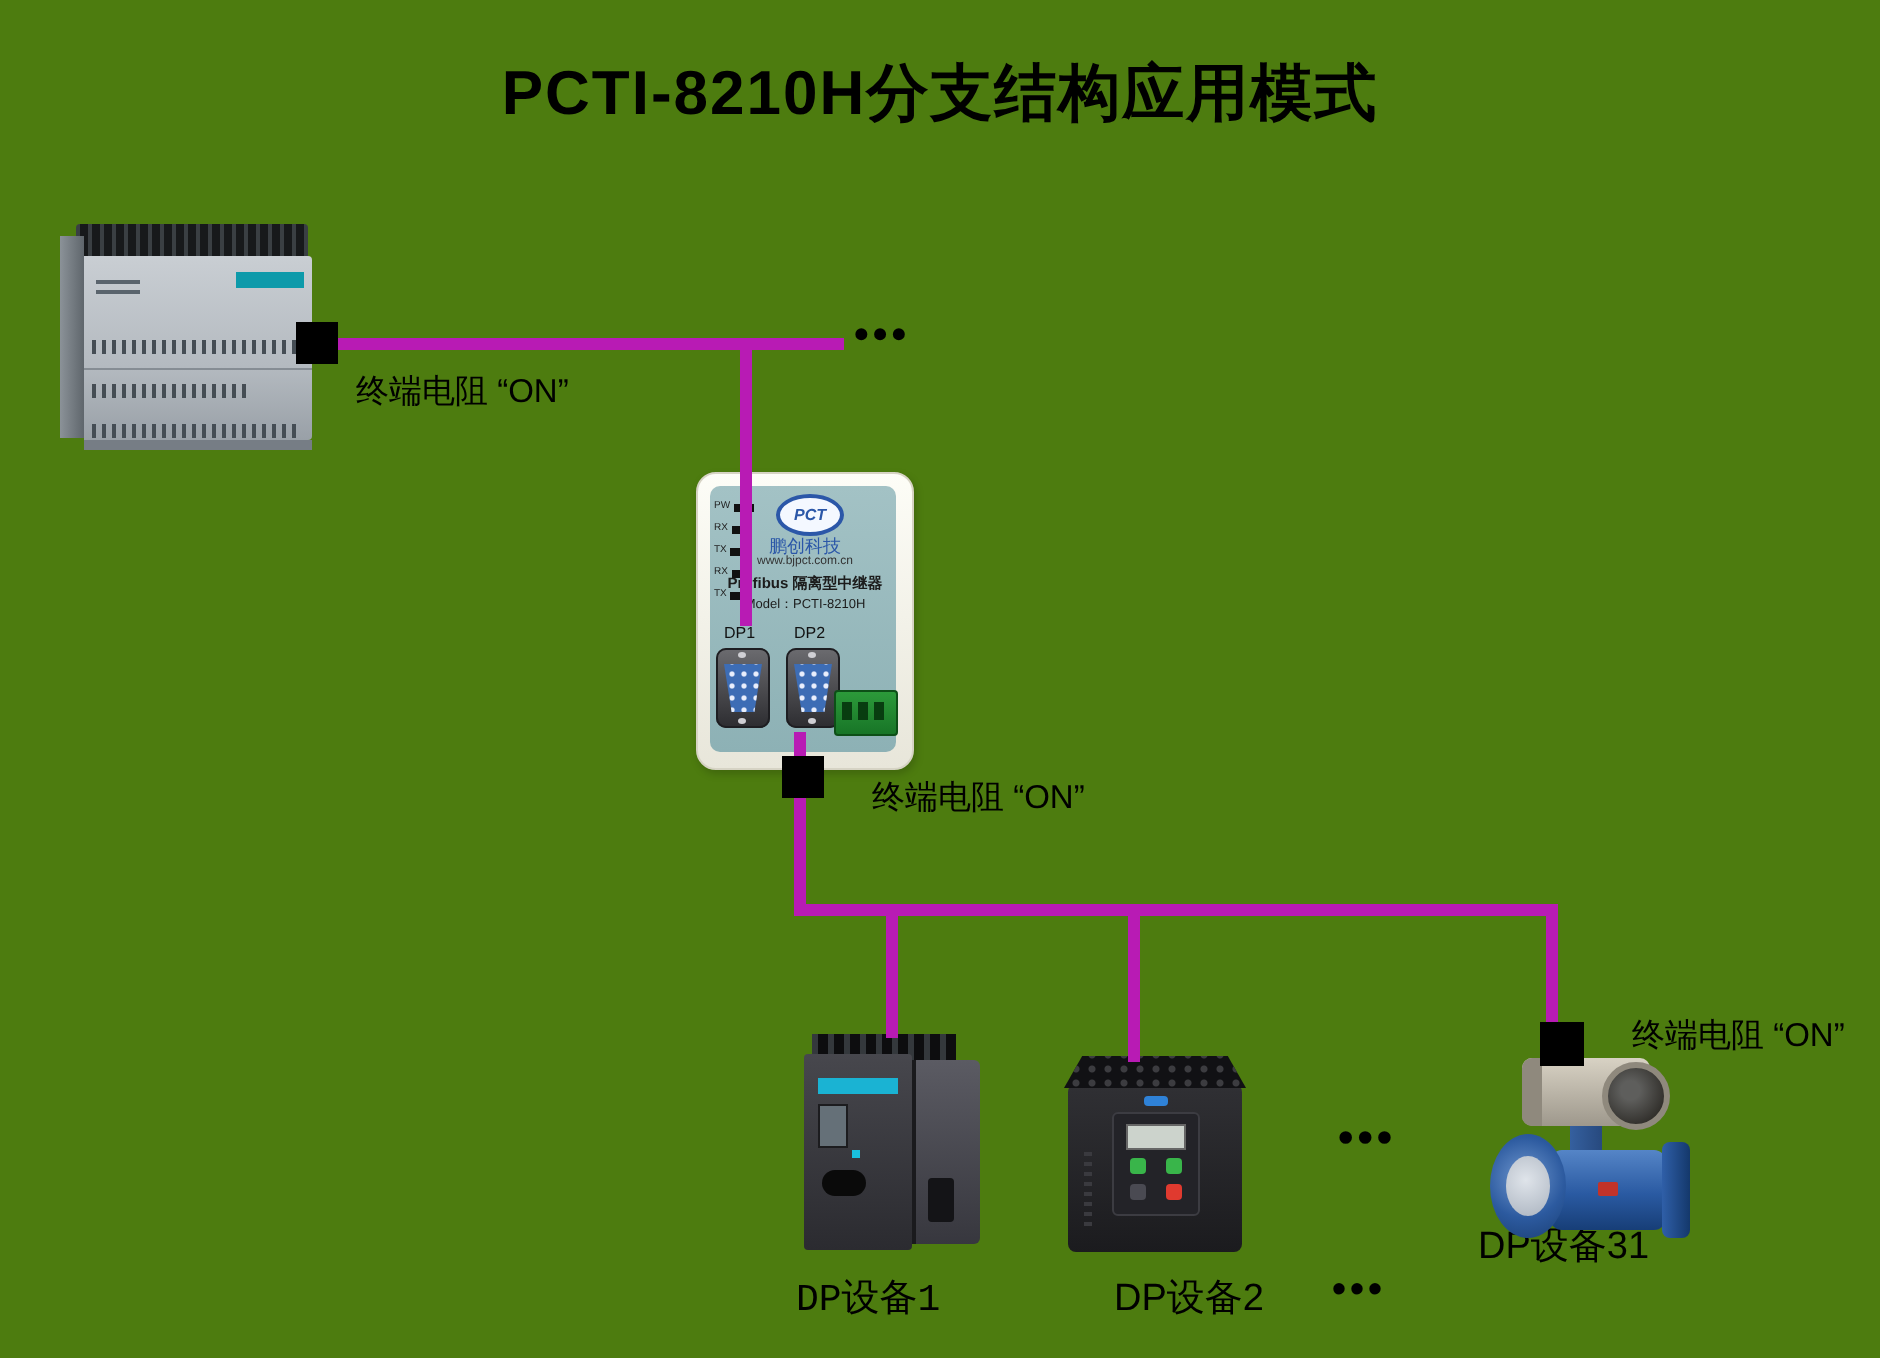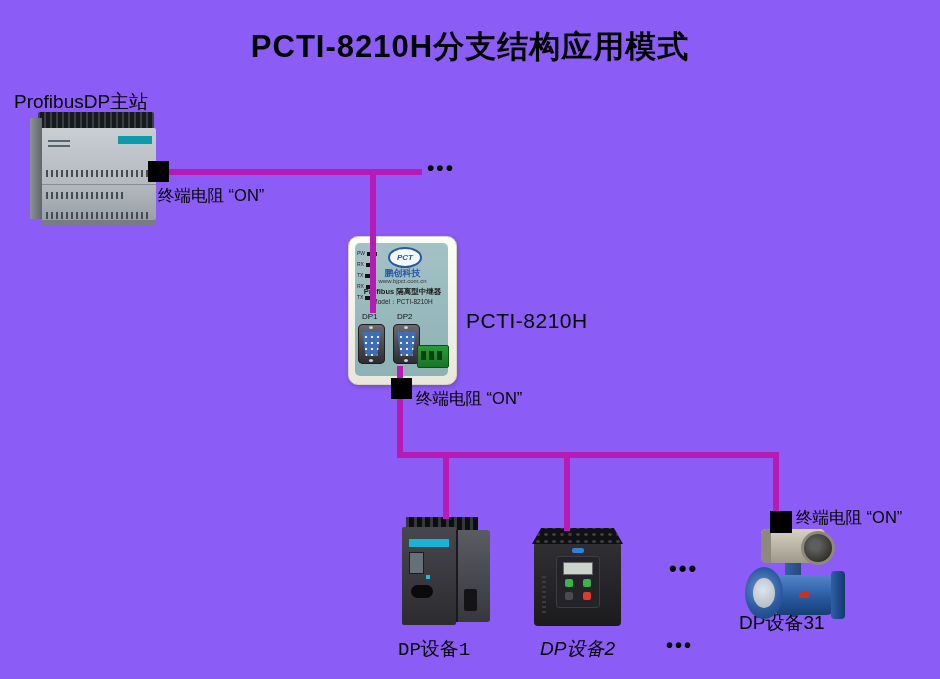--- a/index.html
+++ b/index.html
@@ -1,23 +1,23 @@
 <!DOCTYPE html>
 <html><head>
 <meta charset="utf-8">
 <style>
   html,body{margin:0;padding:0;background:#fff;}
-  .canvas{position:relative;width:940px;height:679px;background:#8b5cf6;overflow:hidden;
+  .canvas{position:relative;width:940px;height:679px;background:#4d7c0f;overflow:hidden;
           font-family:"Liberation Sans","DejaVu Sans",sans-serif;color:#000;}
   .abs{position:absolute;}
 
   
   .title{left:0;top:26px;width:940px;text-align:center;font-size:31px;font-weight:bold;letter-spacing:1px;}
   .master-label{left:14px;top:89px;font-size:19px;white-space:nowrap;}
-  .lbl{font-size:16.5px;white-space:nowrap;}
+  .lbl{font-size:16.5px;white-space:nowrap;margin-left:20px;}
   .callout{left:466px;top:309px;font-size:21px;letter-spacing:.5px;white-space:nowrap;}
   .devlbl{font-size:19px;white-space:nowrap;}
   .dots{font-weight:bold;letter-spacing:2px;color:#000;}
 
   
   .busH,.busV{background:#B81BB4;z-index:30;}
   .term{width:21px;height:21px;background:#000;z-index:40;}
 
   
   .plc{left:30px;top:112px;width:126px;height:113px;z-index:10;}
@@ -34,21 +34,21 @@
   .plc-base{left:12px;bottom:0;width:114px;height:5px;background:#767d85;}
 
   
   .rep{left:348px;top:236px;width:107px;height:147px;background:linear-gradient(180deg,#fdfdf7,#e8e6da);
        border:1px solid #d6d3c4;border-radius:10px;box-shadow:1px 2px 4px rgba(0,0,0,.18);z-index:20;}
   .rep-panel{left:6px;top:6px;width:93px;height:133px;background:linear-gradient(180deg,#a3c2c5,#8db1b5);
        border-radius:5px;}
   .rep-logo{left:39px;top:10px;width:30px;height:17px;background:#f4f8ff;border:2px solid #2b57a8;
        border-radius:50%;font-size:8px;font-weight:bold;font-style:italic;color:#2b57a8;
        text-align:center;line-height:17px;}
-  .rep-company{left:6px;right:6px;top:30px;text-align:center;font-size:9px;font-weight:bold;color:#2b57a8;}
+  .rep-company{left:6px;right:6px;top:30px;text-align:center;font-size:9px;font-weight:normal;color:#2b57a8;}
   .rep-web{left:6px;right:6px;top:41px;text-align:center;font-size:6px;color:#333;}
   .rep-prod{left:6px;right:6px;top:50px;text-align:center;font-size:7.5px;font-weight:bold;color:#1c1c1c;}
   .rep-model{left:6px;right:6px;top:61px;text-align:center;font-size:6.5px;color:#1c1c1c;}
   .ledrow{left:8px;height:5px;display:flex;align-items:center;gap:2px;}
   .ledrow .ledlbl{font-size:5px;color:#222;line-height:5px;}
   .ledrow .led{width:10px;height:4px;background:#111;}
   .portlbl{top:75px;font-size:8px;color:#111;}
   .db9{top:87px;width:27px;height:40px;border-radius:5px;
        background:linear-gradient(180deg,#6c6c70,#2c2c30);box-shadow:inset 0 0 0 1px #1e1e22;}
   .db9::before{content:'';position:absolute;left:4px;right:4px;top:8px;bottom:8px;
@@ -109,21 +109,20 @@
       background:linear-gradient(90deg,#2f5fa8,#14386b);}
   .fm-tag{left:54px;top:62px;width:10px;height:7px;background:#c23329;border-radius:1px;}
 </style>
 </head>
 <body>
 
 <div class="canvas">
 
   <div class="abs title">PCTI-8210H分支结构应用模式</div>
 
-  <div class="abs master-label">ProfibusDP主站</div>
 
   <div class="abs plc">
     <div class="abs plc-top"></div>
     <div class="abs plc-left"></div>
     <div class="abs plc-face">
       <div class="abs plc-chip"></div>
       <div class="abs plc-txt" style="top:12px;"></div>
       <div class="abs plc-txt" style="top:17px;"></div>
       <div class="abs plc-row" style="top:42px;"></div>
       <div class="abs plc-div" style="top:56px;"></div>
@@ -182,21 +181,20 @@
       <span class="led"></span>
     </div>
 
     <div class="abs portlbl" style="left:13px;">DP1</div>
     <div class="abs portlbl" style="left:48px;">DP2</div>
     <div class="abs db9" style="left:9px;"></div>
     <div class="abs db9" style="left:44px;"></div>
     <div class="abs tblock"></div>
   </div>
 
-  <div class="abs callout">PCTI-8210H</div>
 
   <div class="abs dev1">
     <div class="abs dev1-top"></div>
     <div class="abs dev1-left"></div>
     <div class="abs dev1-right"></div>
     <div class="abs dev1-cyan"></div>
     <div class="abs dev1-win"></div>
     <div class="abs dev1-dot"></div>
     <div class="abs dev1-slot"></div>
     <div class="abs dev1-dslot"></div>
@@ -221,16 +219,16 @@
     <div class="abs fm-neck"></div>
     <div class="abs fm-head"></div>
     <div class="abs fm-lens"></div>
     <div class="abs fm-tube"></div>
     <div class="abs fm-flangeR"></div>
     <div class="abs fm-flangeL"></div>
     <div class="abs fm-tag"></div>
   </div>
 
   <div class="abs devlbl" style="left:398px;top:636px;font-family:Liberation Mono, monospace;">DP设备1</div>
-  <div class="abs devlbl" style="left:540px;top:636px;font-style:italic;">DP设备2</div>
+  <div class="abs devlbl" style="left:557px;top:636px;">DP设备2</div>
   <div class="abs devlbl" style="left:739px;top:610px;">DP设备31</div>
 
 </div>
 
 </body></html>

